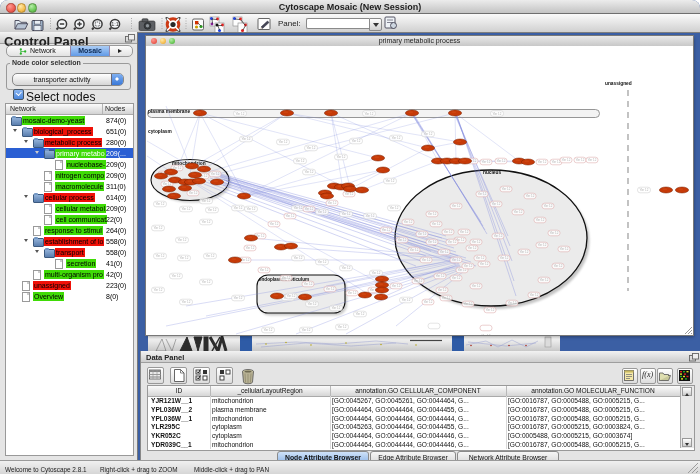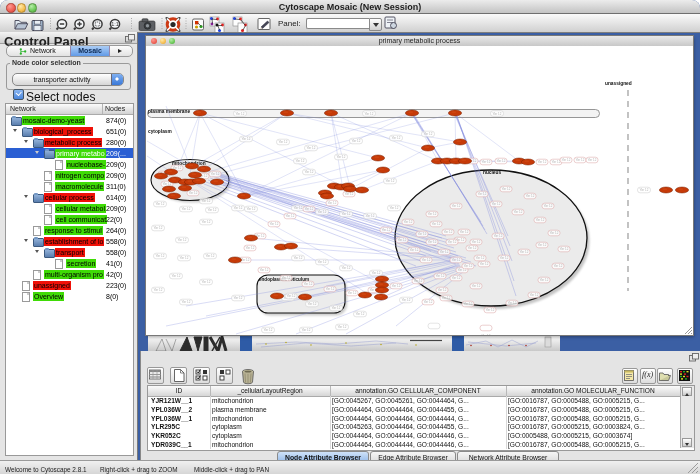--- a/index.html
+++ b/index.html
@@ -827,20 +827,23 @@
 <text x="318.0" y="187.4" font-size="3" fill="#b4b4b4" text-anchor="middle" font-family="Liberation Sans">Ybr 12</text>
     <g stroke="#9a9a9a" stroke-width="1">
           <line x1="539" y1="288" x2="546" y2="281"></line>
           <line x1="542" y1="288" x2="546" y2="284"></line>
           <line x1="545" y1="288" x2="546" y2="287"></line>
         </g>
     </svg>
   </div>
 
   <div class="abs" id="datapanel">
+    <div id="dpbar">
+        <div class="t">Data Panel</div>
+      </div>
     <svg class="abs" style="left:548px;top:1.5px" width="10" height="9">
         <rect x="0.5" y="2.5" width="6" height="5.5" fill="none" stroke="#666" stroke-width="0.9"></rect>
         <rect x="3.5" y="0.5" width="6" height="5.5" fill="#eee" stroke="#666" stroke-width="0.9"></rect>
       </svg>
     <div class="dpbtn" style="left:6px;top:16px"></div>
     <div class="dpbtn" style="left:29px;top:16px"></div>
     <div class="dpbtn" style="left:52px;top:16px"></div>
     <div class="dpbtn" style="left:75px;top:16px"></div>
     <svg class="abs" style="left:8px;top:18px" width="12" height="12">
         <rect x="0.5" y="1" width="11" height="9" fill="#fff" stroke="#555" stroke-width="0.8"></rect>

